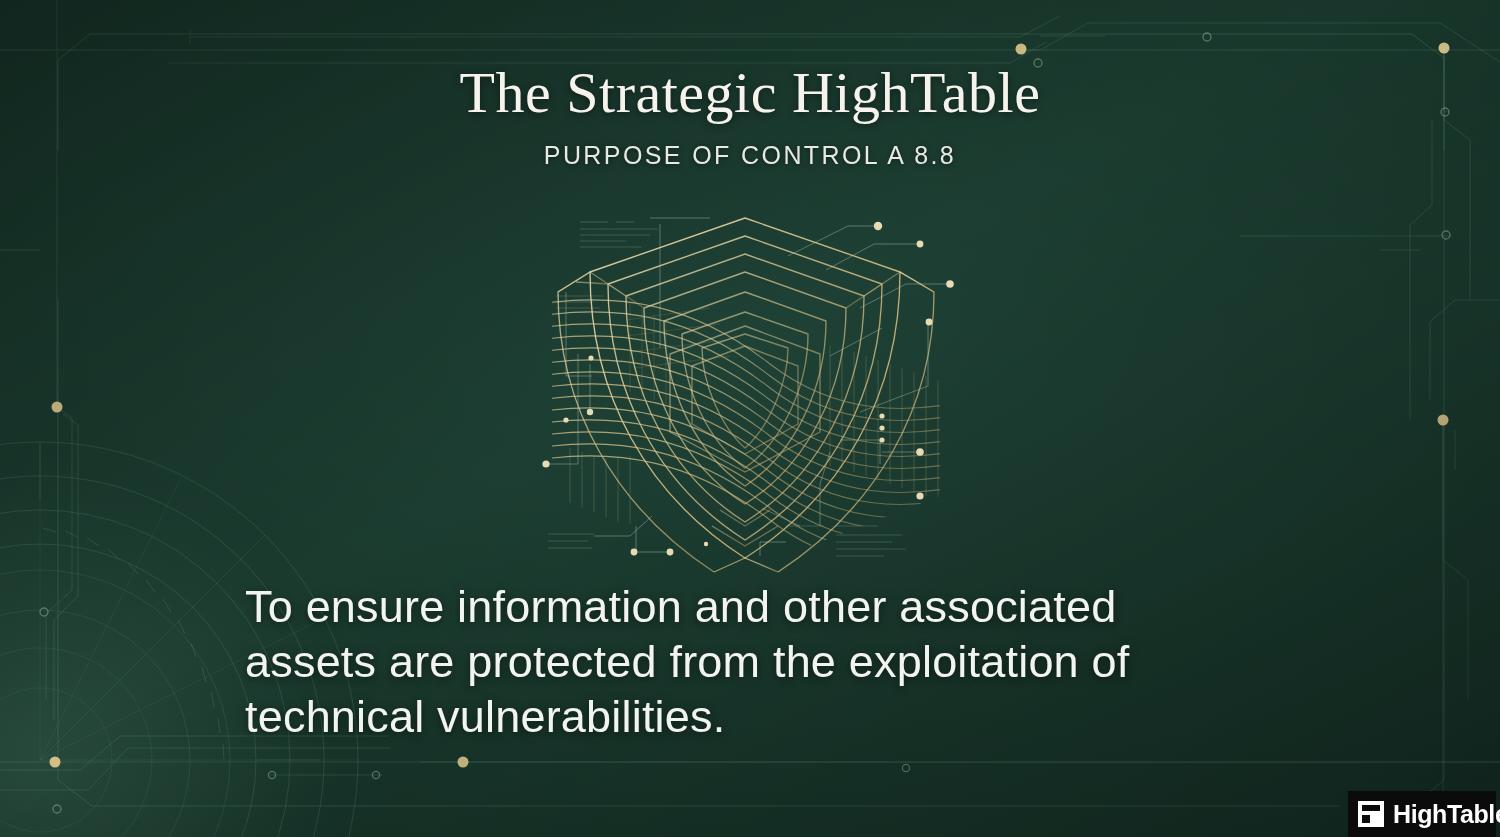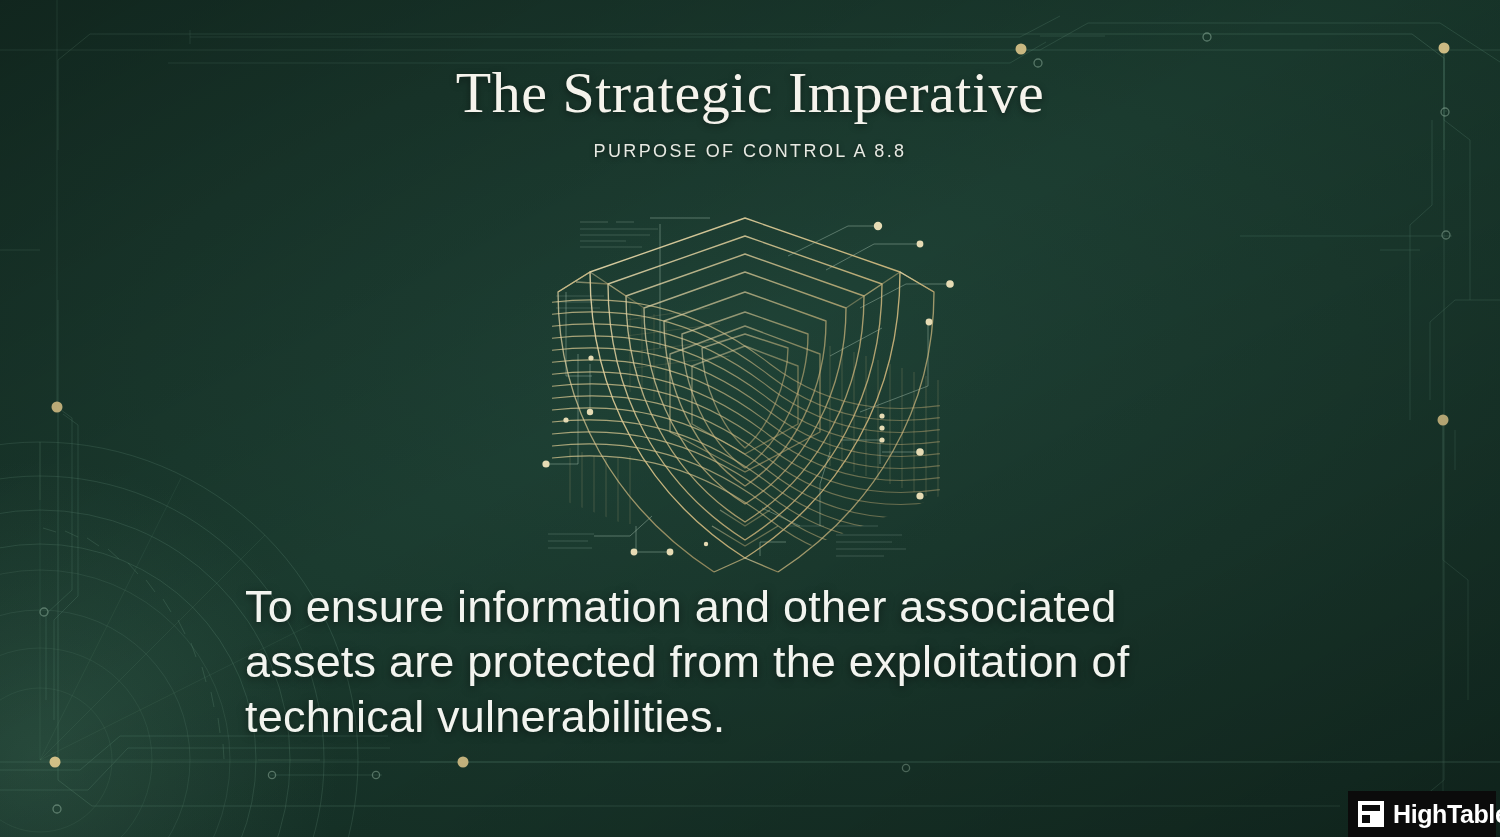--- a/index.html
+++ b/index.html
@@ -50,21 +50,21 @@
     font-size: 58px;
     font-weight: 400;
     color: #f5f3ec;
     letter-spacing: 0.5px;
     line-height: 1.08;
     text-shadow: 0 2px 7px rgba(0,0,0,0.45);
     margin: 0;
   }
   .slide-subtitle {
     margin: 16px 0 13px 0;
-    font-size: 18px;
+    font-size: 25px;
     font-weight: 400;
     color: #e7e9e2;
     letter-spacing: 2.4px;
     text-transform: uppercase;
     text-shadow: 0 1px 5px rgba(0,0,0,0.5);
   }
 
   .body-block {
     position: absolute;
     left: 50%;
@@ -408,21 +408,21 @@
       <circle cx="36" cy="224" r="2.6"></circle>
       <circle cx="390" cy="300" r="3.6"></circle>
       <circle cx="352" cy="244" r="2.6"></circle>
       <circle cx="352" cy="232" r="2.6"></circle>
       <circle cx="352" cy="220" r="2.6"></circle>
       <circle cx="176" cy="348" r="2.2"></circle>
     </g>
   </svg>
 
   <div class="title-block">
-    <h1 class="slide-title">The Strategic Imperative</h1>
+    <h1 class="slide-title">The Strategic HighTable</h1>
     <div class="slide-subtitle">PURPOSE OF CONTROL A 8.8</div>
   </div>
 
   <div class="body-block">
     <p class="body-text">To ensure information and other associated assets are protected from the exploitation of technical vulnerabilities.</p>
   </div>
 
   <div class="logo">
     <svg class="logo-mark" viewBox="0 0 28 28" width="28" height="28">
       <rect x="1" y="1" width="26" height="26" fill="#ffffff"></rect>

